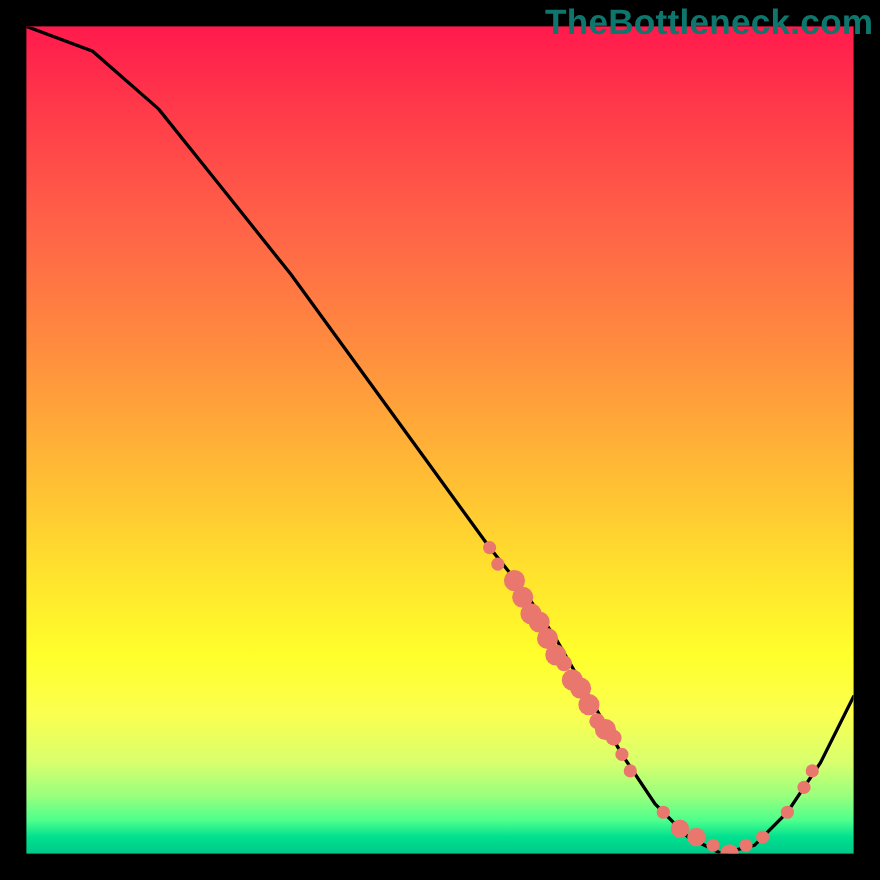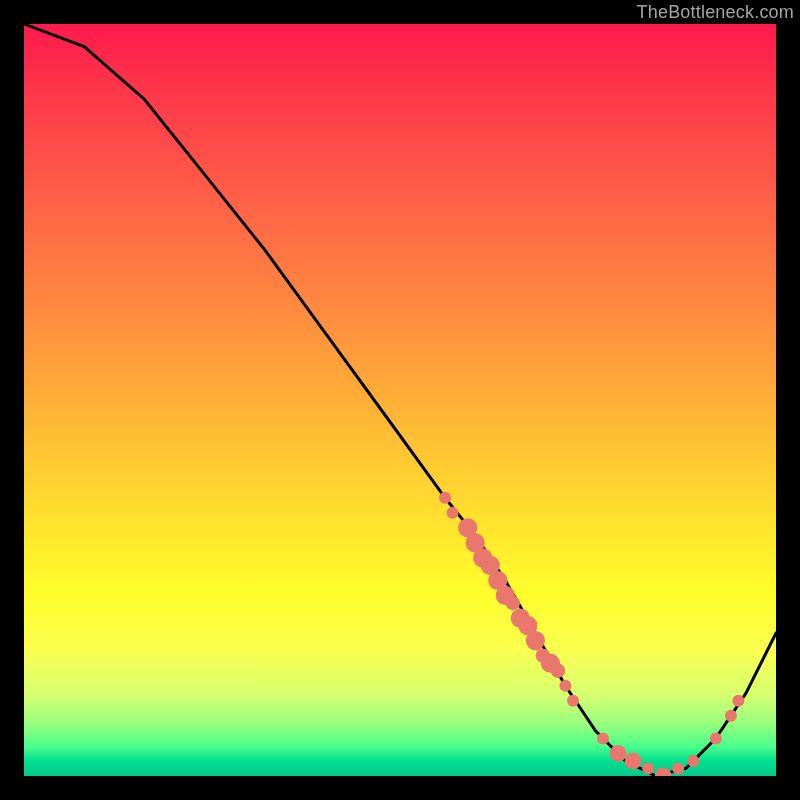--- a/index.html
+++ b/index.html
@@ -30,23 +30,23 @@
       #99ff7d 93%,
       #4dff8c 96%,
       #00e08f 98%,
       #00c98a 100%
     );
   }
   .watermark {
     position: absolute;
     top: 2px;
     right: 6px;
-    color: #a3a3a3;
-    font-size: 18px;
-    font-weight: 400;
+    color: #0f766e;
+    font-size: 32px;
+    font-weight: 700;
     letter-spacing: 0.2px;
     user-select: none;
   }
   svg.curve {
     position: absolute;
     left: 0;
     top: 0;
     width: 752px;
     height: 752px;
     pointer-events: none;

